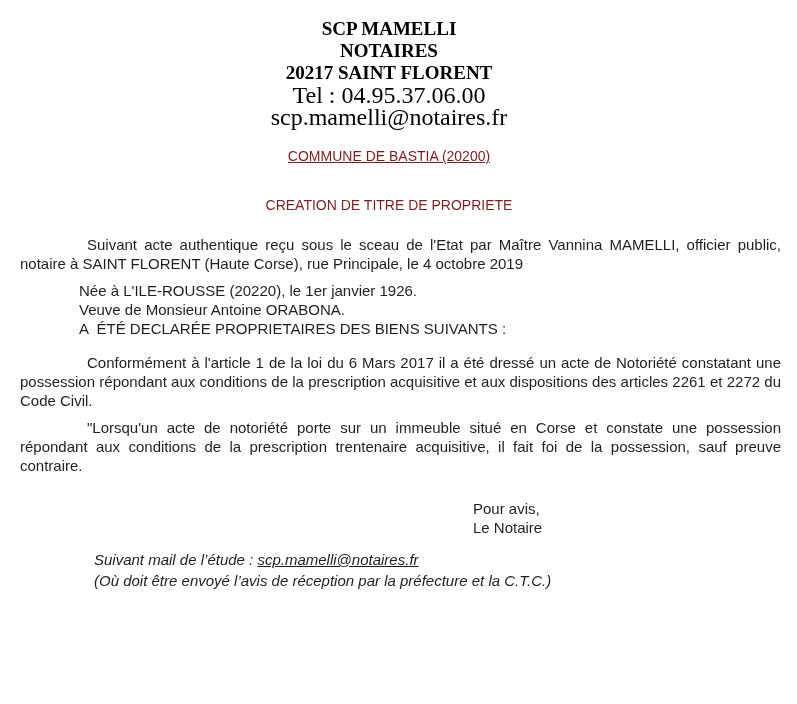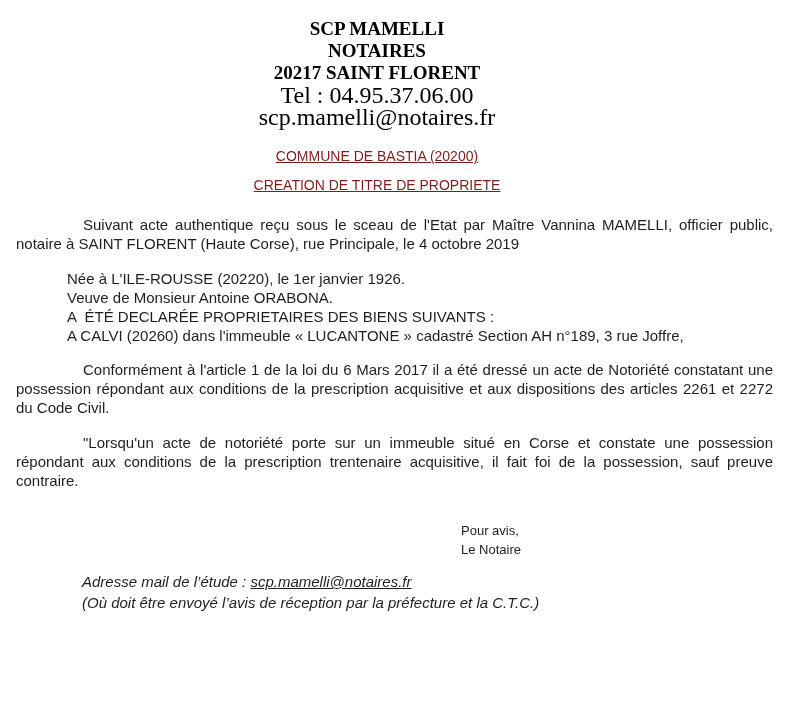--- a/index.html
+++ b/index.html
@@ -5,55 +5,55 @@
   html, body { margin: 0; padding: 0; background: #ffffff; }
 
   .page {
     position: relative;
     width: 797px;
     height: 704px;
     box-sizing: border-box;
     background: #ffffff;
     color: #1f1f1f;
     font-family: "Liberation Sans", sans-serif;
-    padding: 18px 8px 0 0;
+    padding: 18px 8px 0 12px;
     overflow: hidden;
   }
 
   
   .centerblock { width: 754px; text-align: center; }
   .letterhead {
     font-family: "Liberation Serif", serif;
     font-size: 19px;
     line-height: 22px;
     color: #000000;
   }
   .letterhead .bold { font-weight: bold; }
   .letterhead .contact { font-size: 24px; }
 
   
   .doc-titles { font-size: 14px; line-height: 17px; color: #7f1d1d; }
   .commune { margin-top: 20px; text-decoration: underline; }
-  .subject { margin-top: 12px; text-decoration: underline; }
+  .subject { margin-top: 32px; }
 
   
   .body-text { font-size: 15px; line-height: 19px; margin-top: 21px; }
   .justified {
     text-align: justify;
     text-indent: 67px;
-    margin: 16px;
+    margin: 8px;
   }
   .detail-line {
     margin-left: 67px;
     white-space: pre-wrap;
   }
   .para-gap { margin-top: 15px; }
 
   
-  .signature { margin-left: 461px; margin-top: 31px; font-size: 13px; line-height: 19px; }
+  .signature { margin-left: 461px; margin-top: 24px; font-size: 15px; line-height: 19px; }
 
   
   .footer {
     margin-left: 82px;
     margin-top: 12px;
     font-style: italic;
     font-size: 15px;
     line-height: 21px;
   }
   .footer .email { text-decoration: underline; }
@@ -75,29 +75,28 @@
     <div class="commune">COMMUNE DE BASTIA (20200)</div>
     <div class="subject">CREATION DE TITRE DE PROPRIETE</div>
   </div>
 
   <div class="body-text">
     <p class="justified">Suivant acte authentique reçu sous le sceau de l'Etat par Maître Vannina MAMELLI, officier public, notaire à SAINT FLORENT (Haute Corse), rue Principale, le 4 octobre 2019</p>
 
     <div class="detail-line">Née à L'ILE-ROUSSE (20220), le 1er janvier 1926.</div>
     <div class="detail-line">Veuve de Monsieur Antoine ORABONA.</div>
     <div class="detail-line">A  ÉTÉ DECLARÉE PROPRIETAIRES DES BIENS SUIVANTS :</div>
-    <div class="detail-line">A CALVI (20260) dans l'immeuble « LUCANTONE » cadastré Section AH n°189, 3 rue Joffre,</div>
 
     <p class="justified para-gap">Conformément à l'article 1 de la loi du 6 Mars 2017 il a été dressé un acte de Notoriété constatant une possession répondant aux conditions de la prescription acquisitive et aux dispositions des articles 2261 et 2272 du Code Civil.</p>
     <p class="justified">"Lorsqu'un acte de notoriété porte sur un immeuble situé en Corse et constate une possession répondant aux conditions de la prescription trentenaire acquisitive, il fait foi de la possession, sauf preuve contraire.</p>
   </div>
 
   <div class="signature">
     <div>Pour avis,</div>
     <div>Le Notaire</div>
   </div>
 
   <div class="footer">
-    <div><span>Adresse mail de l’étude : </span><span class="email">scp.mamelli@notaires.fr</span></div>
+    <div><span>Suivant mail de l’étude : </span><span class="email">scp.mamelli@notaires.fr</span></div>
     <div>(Où doit être envoyé l’avis de réception par la préfecture et la C.T.C.)</div>
   </div>
 
 </div>
 
 </body></html>

